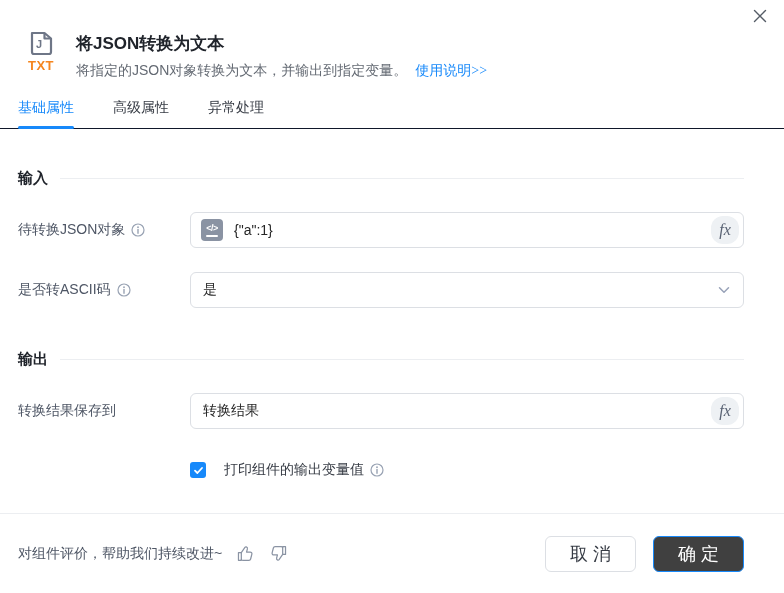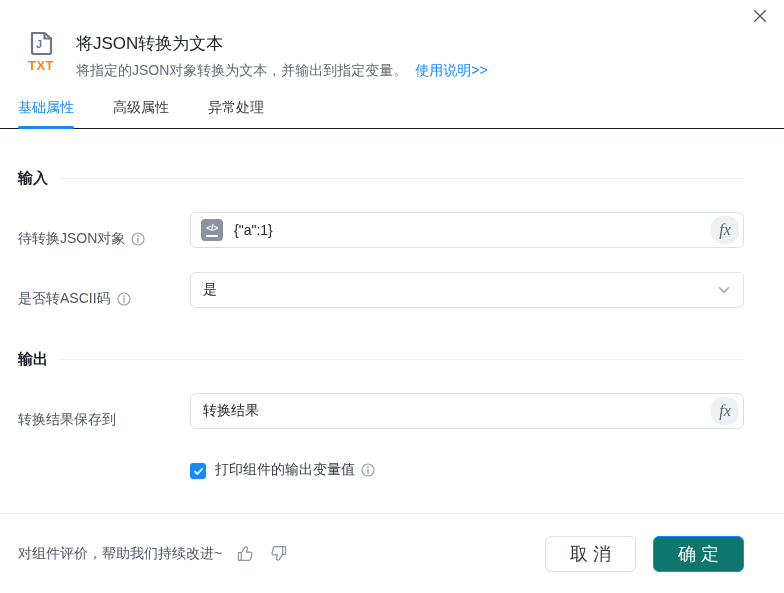--- a/index.html
+++ b/index.html
@@ -9,70 +9,70 @@
     background:#ffffff; color:#262626;
     font-family:"Liberation Sans","DejaVu Sans",sans-serif;
   }
   
   .close-btn { position:absolute; top:6px; right:14px; width:20px; height:20px;
     display:flex; align-items:center; justify-content:center; cursor:pointer; color:#555c66; }
   
   .header { display:flex; padding:30px 40px 0 22px; }
   .app-icon { width:38px; margin-right:16px; flex-shrink:0; text-align:center; }
   .app-icon-label { color:#f5861f; font-weight:bold; font-size:13px; letter-spacing:.5px; margin-top:-3px; }
-  .header-text h1 { margin:2px 0 7px; font-size:17px; font-weight:normal; color:#20242b; }
+  .header-text h1 { margin:2px 0 7px; font-size:17px; font-weight:bold; color:#20242b; }
   .header-sub { font-size:14px; color:#646a73; }
-  .help-link { color:#1789fa; margin-left:8px; text-decoration:none; cursor:pointer; }
+  .help-link { color:#1789fa; margin-left:8px; text-decoration:none; cursor:pointer;font-family:Liberation Serif, serif; }
   
   .tabs { display:flex; padding-left:18px; margin-top:19px; border-bottom:1px solid #0f172a; }
   .tab { font-size:14px; color:#363b44; padding-bottom:11px; margin-right:39px; position:relative; cursor:pointer; }
   .tab.active { color:#1789fa; }
   .tab.active::after { content:""; position:absolute; left:0; right:0; bottom:-1px; height:3px;
     border-radius:2px; background:#1789fa; }
   
   .content { padding:0 40px 0 18px; }
   .section-head { display:flex; align-items:center; margin-top:40px; }
   .section-head.second { margin-top:42px; }
   .section-title { font-size:15px; font-weight:bold; color:#20242b; }
   .section-line { flex:1; height:1px; background:#eceef1; margin-left:12px; }
-  .field-row { display:flex; align-items:flex-end; margin-top:24px; }
+  .field-row { display:flex; align-items:center; margin-top:24px; }
   .field-label { width:172px; flex-shrink:0; font-size:14px; color:#4e5665;
     display:flex; align-items:center; gap:6px; }
   .info-icon { display:inline-flex; color:#98a2b3; }
   .input-box { flex:1; height:36px; border:1px solid #dcdfe4; border-radius:6px; background:#fff;
     display:flex; align-items:center; padding:0 4px 0 10px; }
   .input-box input { border:none; outline:none; flex:1; min-width:0; font-size:14px; color:#262626;
     font-family:inherit; background:transparent; }
   .code-badge { width:22px; height:22px; background:#8a93a3; border-radius:4px; color:#fff;
     display:flex; flex-direction:column; align-items:center; justify-content:center;
     margin-right:9px; flex-shrink:0; }
   .code-badge .gl { font-size:9px; font-weight:bold; line-height:9px; letter-spacing:-0.5px; }
   .code-badge .bar { width:12px; height:2px; background:#fff; margin-top:2px; border-radius:1px; }
   .fx-badge { width:28px; height:28px; background:#eef1f4; border-radius:12px; flex-shrink:0;
     display:flex; align-items:center; justify-content:center; cursor:pointer;
     font-style:italic; font-family:"Liberation Serif","DejaVu Serif",serif; font-size:16px; color:#596273; }
   .select-box { flex:1; height:36px; border:1px solid #dcdfe4; border-radius:6px; background:#fff;
     display:flex; align-items:center; justify-content:space-between; padding:0 12px;
     font-size:14px; color:#262626; cursor:pointer; }
   .chevron { color:#98a2b8; display:flex; }
-  .checkbox-row { display:flex; align-items:flex-end; margin-top:32px; margin-left:172px; gap:9px; }
+  .checkbox-row { display:flex; align-items:center; margin-top:32px; margin-left:172px; gap:18px; }
   .checkbox { width:16px; height:16px; background:#1789fa; border-radius:3px; cursor:pointer;
     display:flex; align-items:center; justify-content:center; flex-shrink:0; }
   .checkbox-label { font-size:14px; color:#363b44; display:flex; align-items:center; gap:6px; }
   
   .footer { position:absolute; left:0; right:0; bottom:0; height:80px; background:#fff;
     border-top:1px solid #eceef1; display:flex; align-items:center; padding:0 40px 0 18px; }
   .feedback { font-size:14px; color:#4e5665; display:flex; align-items:center; }
   .thumbs { display:flex; gap:14px; margin-left:14px; color:#8a93a3; }
   .thumb { display:flex; cursor:pointer; }
   .footer-buttons { margin-left:auto; display:flex; gap:17px; }
   .btn { height:36px; min-width:90px; padding:0 24px; border-radius:6px; font-size:18px;
     display:flex; align-items:center; justify-content:center; cursor:pointer; font-family:inherit; }
   .btn-cancel { background:#fff; border:1px solid #dcdfe4; color:#363b44; }
-  .btn-confirm { background:#0f766e; border:1px solid #1789fa; color:#fff; }
+  .btn-confirm { background:#404040; border:1px solid #1789fa; color:#fff; }
 </style>
 </head>
 <body>
 
 <div class="close-btn">
   <span style="display:flex;">
     <svg width="16" height="16" viewBox="0 0 16 16">
       <path d="M2.5 2.5 L13.5 13.5 M13.5 2.5 L2.5 13.5" stroke="currentColor" stroke-width="1.4" stroke-linecap="round"></path>
     </svg>
   </span>

